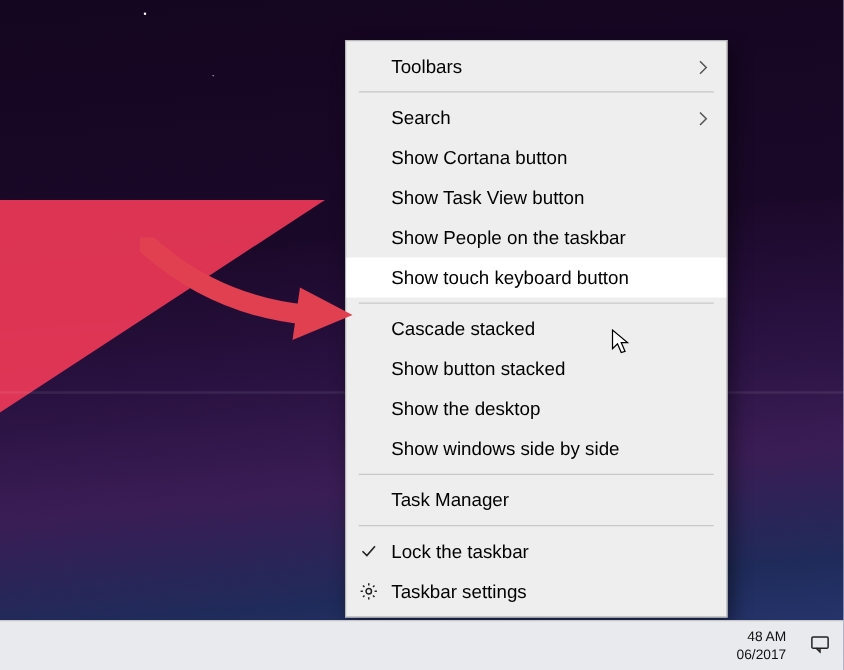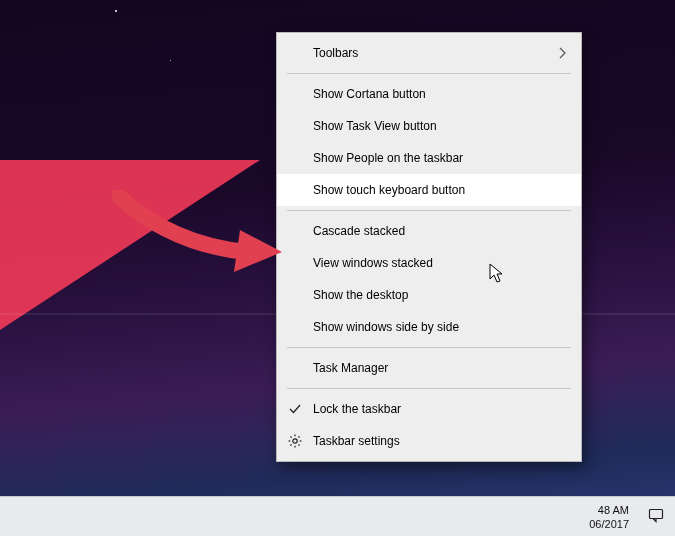--- a/index.html
+++ b/index.html
@@ -77,21 +77,21 @@
       box-shadow: 4px 6px 14px rgba(0,0,0,0.45);
       padding: 4px 0;
       color: #000;
     }
     .menu-item {
       display: flex;
       align-items: center;
       height: 32px;
       padding: 0 14px 0 36px;
       position: relative;
-      font-size: 12px;
+      font-size: 15px;
     }
     .menu-item .chevron {
       position:absolute;
       right: 14px;
       top: 50%;
       transform: translateY(-50%);
       width: 8px;
       height: 12px;
     }
     .menu-item .left-icon {
@@ -143,20 +143,28 @@
       <span>Toolbars</span>
       <span class="chevron">
         <svg viewBox="0 0 8 12">
             <path d="M1 1 L6 6 L1 11" stroke="#555" stroke-width="1.2" fill="none"></path>
           </svg>
       </span>
     </div>
 
     <div class="menu-sep"></div>
 
+    <div class="menu-item">
+      <span>Search</span>
+      <span class="chevron">
+        <svg viewBox="0 0 8 12">
+            <path d="M1 1 L6 6 L1 11" stroke="#555" stroke-width="1.2" fill="none"></path>
+          </svg>
+      </span>
+    </div>
 
     <div class="menu-item">
       <span>Show Cortana button</span>
     </div>
 
     <div class="menu-item">
       <span>Show Task View button</span>
     </div>
 
     <div class="menu-item">
@@ -168,21 +176,21 @@
       <span>Show touch keyboard button</span>
     </div>
 
     <div class="menu-sep"></div>
 
     <div class="menu-item">
       <span>Cascade stacked</span>
     </div>
 
     <div class="menu-item">
-      <span>View windows stacked</span>
+      <span>Show button stacked</span>
     </div>
 
     <div class="menu-item">
       <span>Show the desktop</span>
     </div>
 
     <div class="menu-item">
       <span>Show windows side by side</span>
     </div>
 

